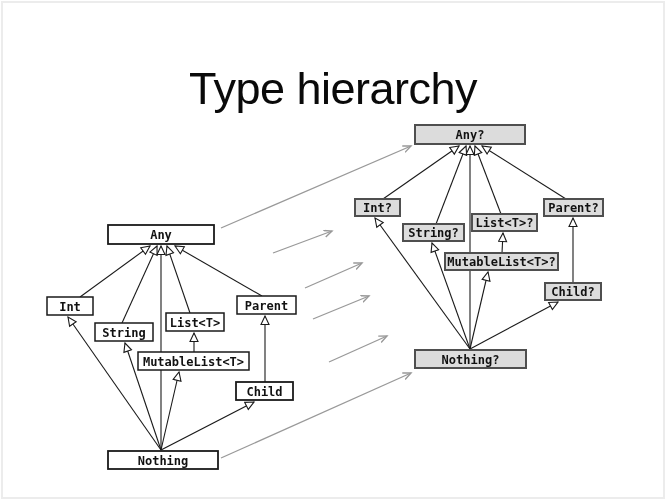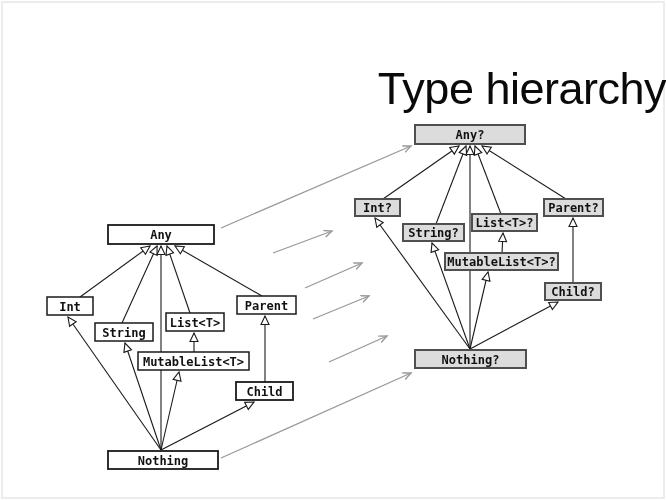--- a/index.html
+++ b/index.html
@@ -19,21 +19,21 @@
     position: absolute;
     inset: 1px;
     border: 2px solid #ececec;
     pointer-events: none;
   }
   .slide-title {
     position: absolute;
     top: 33px;
     left: 0;
     width: 100%;
-    text-align: right;
+    text-align: center;
     font-size: 45px;
     font-weight: 400;
     letter-spacing: -0.5px;
     color: #0a0a0a;
     font-family: "Liberation Sans", sans-serif;
   }
   svg.diagram {
     position: absolute;
     left: 0;
     top: 0;

